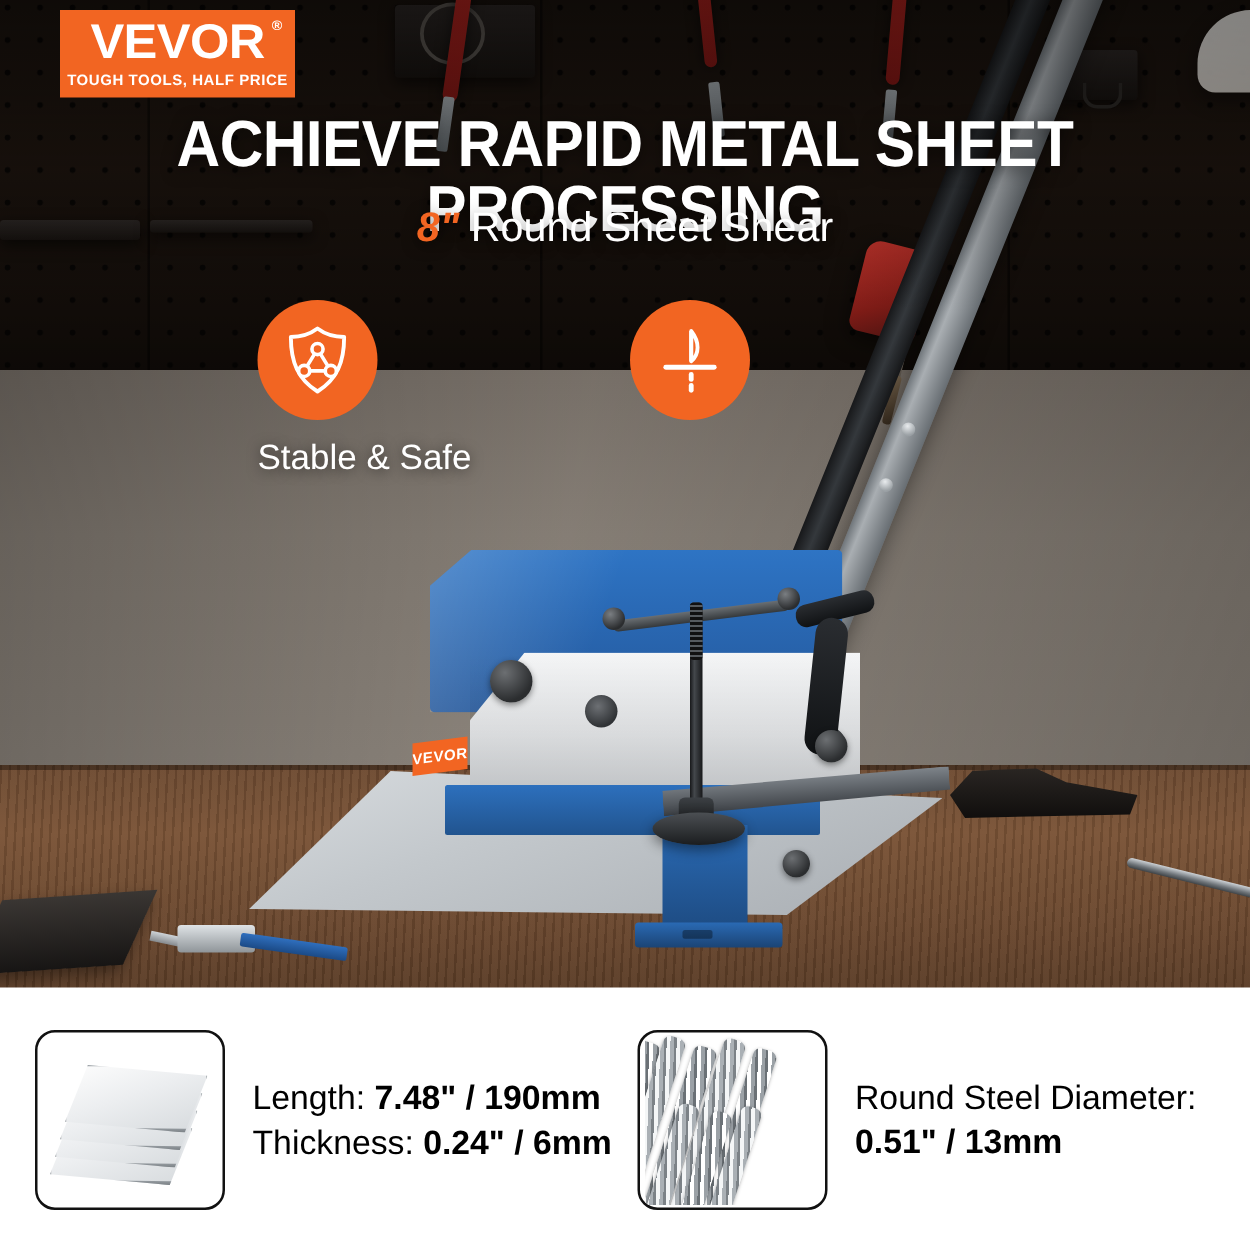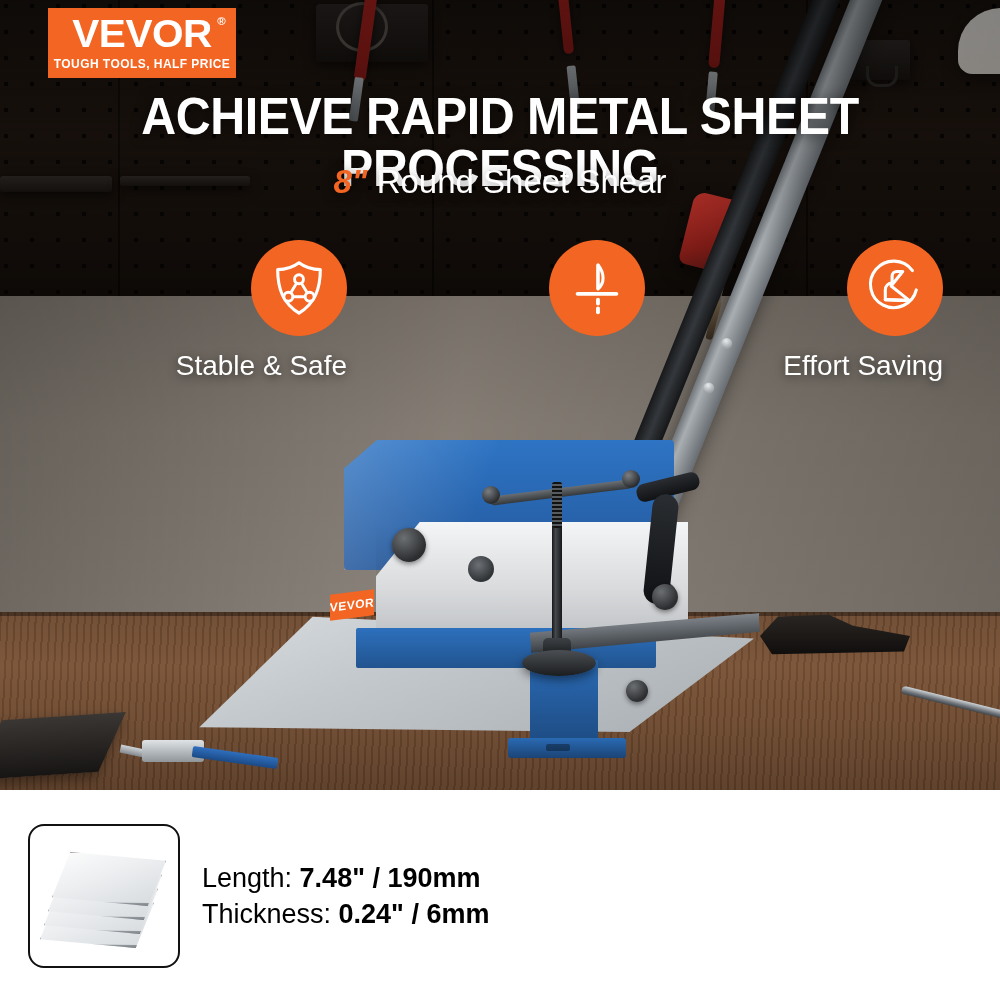--- a/index.html
+++ b/index.html
@@ -155,21 +155,21 @@
     color:#fff;font-weight:700;font-size:52px;line-height:1;letter-spacing:-0.5px;
     transform:scaleX(.93);transform-origin:50% 50%;
     text-shadow:0 2px 14px rgba(0,0,0,.55);}
   .subline{position:absolute;left:0;top:163px;width:1000px;text-align:center;z-index:6;
     font-size:33px;color:#fff;text-shadow:0 2px 12px rgba(0,0,0,.5);}
   .subline .inch{color:#F26522;font-weight:700;font-style:italic;}
 
   
   .features{position:absolute;left:0;top:240px;width:1000px;height:150px;z-index:6;
     display:flex;justify-content:center;align-items:flex-start;gap:8px;}
-  .feature{width:290px;display:flex;flex-direction:column;align-items:flex-end;}
+  .feature{width:290px;display:flex;flex-direction:column;align-items:flex-start;}
   .fcircle{width:96px;height:96px;border-radius:50%;background:#F26522;
     display:flex;align-items:center;justify-content:center;}
   .flabel{margin-top:14px;color:#fff;font-size:28px;white-space:nowrap;
     text-shadow:0 2px 10px rgba(0,0,0,.55);}
 
   
   .specs{position:absolute;left:0;top:792px;width:1000px;height:208px;background:#fff;
     display:flex;align-items:center;}
   .spec{display:flex;align-items:center;}
   .spec.left{margin-left:28px;width:470px;}
@@ -323,30 +323,20 @@
           <svg width="62" height="62" viewBox="0 0 64 64">
             <path d="M33 8 C40 17 40 27 33 33 L33 8 Z" fill="none" stroke="#fff" stroke-width="3.2" stroke-linejoin="round"></path>
             <line x1="33" y1="8" x2="33" y2="33" stroke="#fff" stroke-width="3.2"></line>
             <line x1="12" y1="38" x2="52" y2="38" stroke="#fff" stroke-width="4" stroke-linecap="round"></line>
             <line x1="33" y1="44" x2="33" y2="48" stroke="#fff" stroke-width="4" stroke-linecap="round"></line>
             <line x1="33" y1="53" x2="33" y2="57" stroke="#fff" stroke-width="4" stroke-linecap="round"></line>
           </svg>
         </div>
       </div>
 
-      <div class="feature">
-        <div class="fcircle">
-          <svg width="62" height="62" viewBox="0 0 64 64">
-            <path d="M50 14 A24 24 0 1 0 54 34" fill="none" stroke="#fff" stroke-width="3.2" stroke-linecap="round"></path>
-            <path d="M22 44 L22 34 C22 30 25 27 29 27 L29 20 C29 17 31 15 34 15 L40 15 L28 30 L47 45 Z" fill="none" stroke="#fff" stroke-width="3.2" stroke-linejoin="round" stroke-linecap="round"></path>
-            <path d="M22 44 L47 45" fill="none" stroke="#fff" stroke-width="3.2" stroke-linecap="round"></path>
-          </svg>
-        </div>
-        <div class="flabel">Effort Saving</div>
-      </div>
 
     </div>
   </div>
 
   <div class="divider"></div>
 
   <div class="specs">
 
     <div class="spec left">
       <div class="thumb">
@@ -360,15 +350,37 @@
       <div class="spec-text">
         <div class="spec-line">
           <span>Length: </span><b>7.48" / 190mm</b>
         </div>
         <div class="spec-line">
           <span>Thickness: </span><b>0.24" / 6mm</b>
         </div>
       </div>
     </div>
 
+    <div class="spec right">
+      <div class="thumb">
+        <div class="rebar">
+          <div class="bar" style="left:-6px;top:6px;width:20px;height:170px;transform:rotate(18deg);transform-origin:50% 0;"></div>
+          <div class="bar s" style="left:16px;top:2px;width:18px;height:170px;transform:rotate(18deg);transform-origin:50% 0;"></div>
+          <div class="bar" style="left:40px;top:10px;width:19px;height:168px;transform:rotate(18deg);transform-origin:50% 0;"></div>
+          <div class="bar s" style="left:64px;top:4px;width:18px;height:170px;transform:rotate(18deg);transform-origin:50% 0;"></div>
+          <div class="bar" style="left:88px;top:12px;width:19px;height:166px;transform:rotate(18deg);transform-origin:50% 0;"></div>
+          <div class="bar s" style="left:28px;top:56px;width:17px;height:120px;transform:rotate(18deg);transform-origin:50% 0;"></div>
+          <div class="bar" style="left:54px;top:62px;width:17px;height:116px;transform:rotate(18deg);transform-origin:50% 0;"></div>
+          <div class="bar s" style="left:78px;top:58px;width:17px;height:120px;transform:rotate(18deg);transform-origin:50% 0;"></div>
+        </div>
+      </div>
+      <div class="spec-text">
+        <div class="spec-line">
+          <span>Round Steel Diameter:</span>
+        </div>
+        <div class="spec-line">
+          <b>0.51" / 13mm</b>
+        </div>
+      </div>
+    </div>
 
   </div>
 </div>
 
 </body></html>

